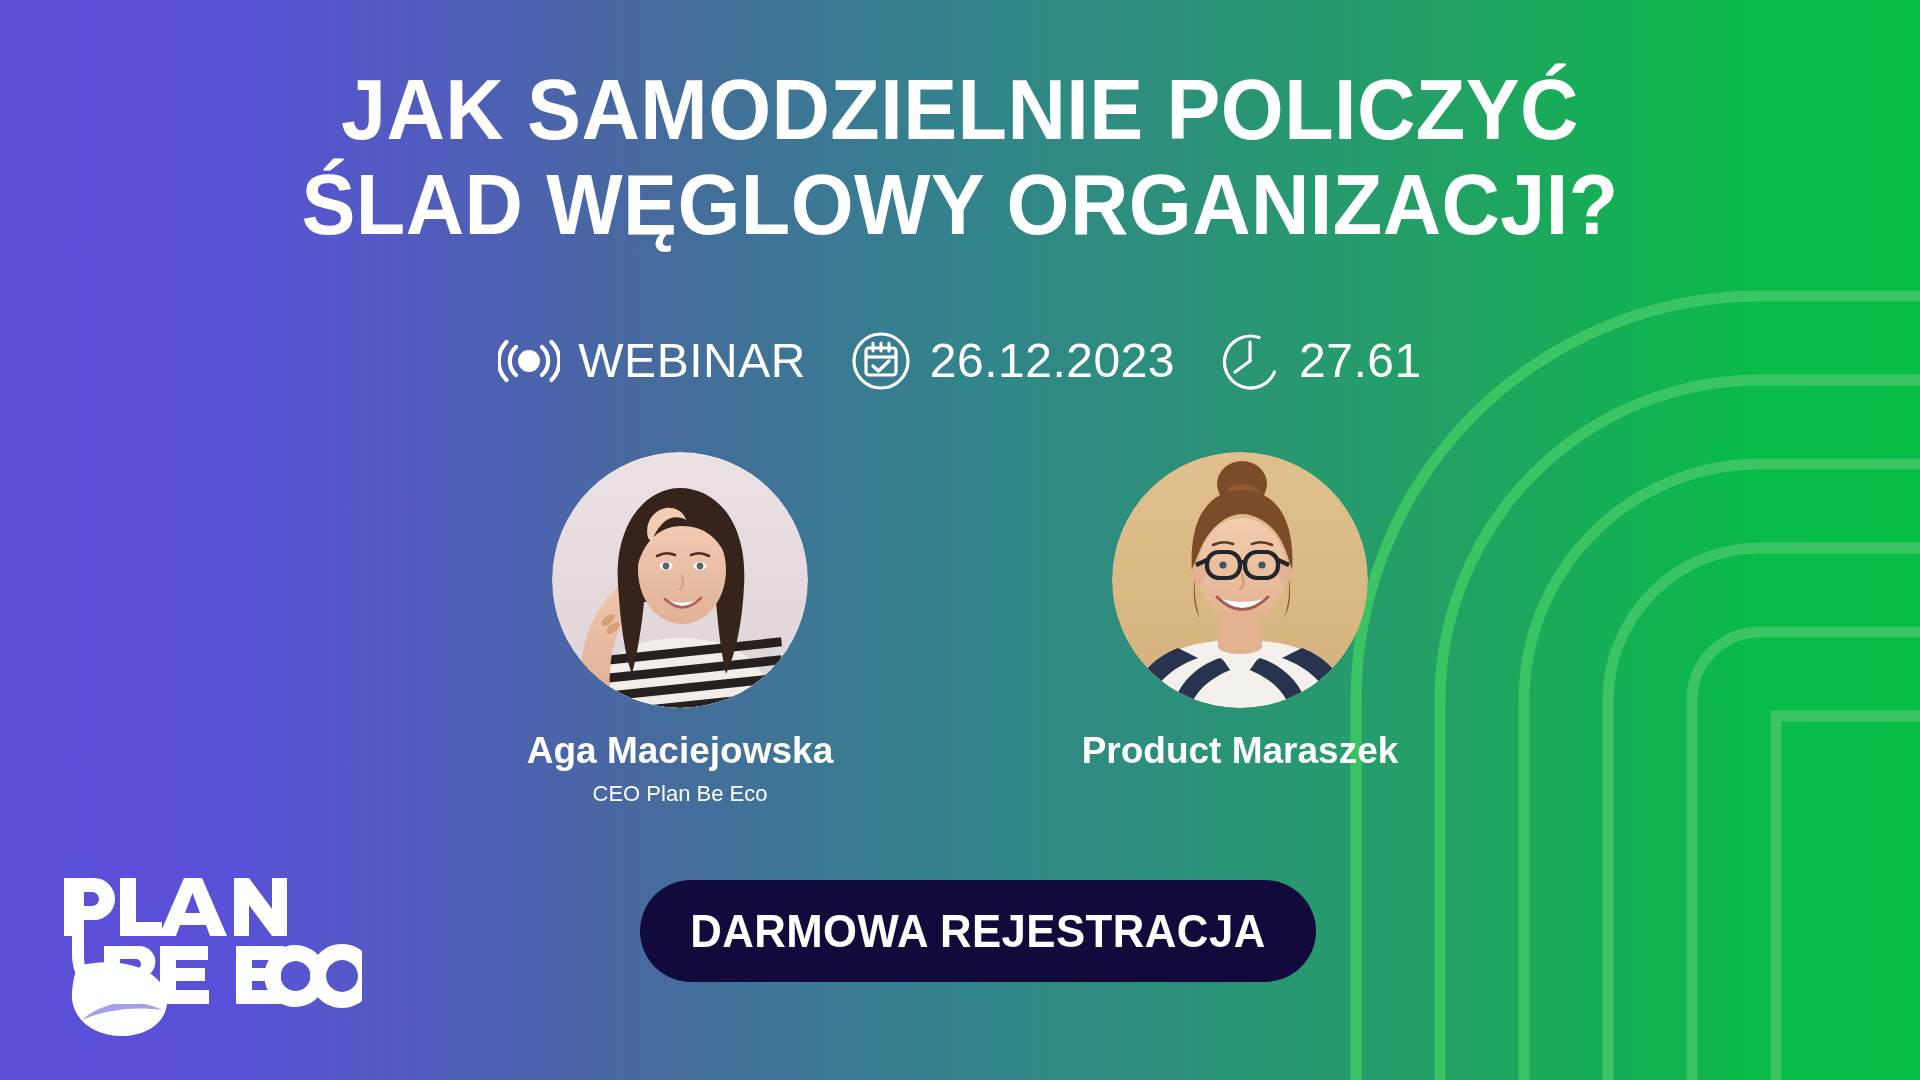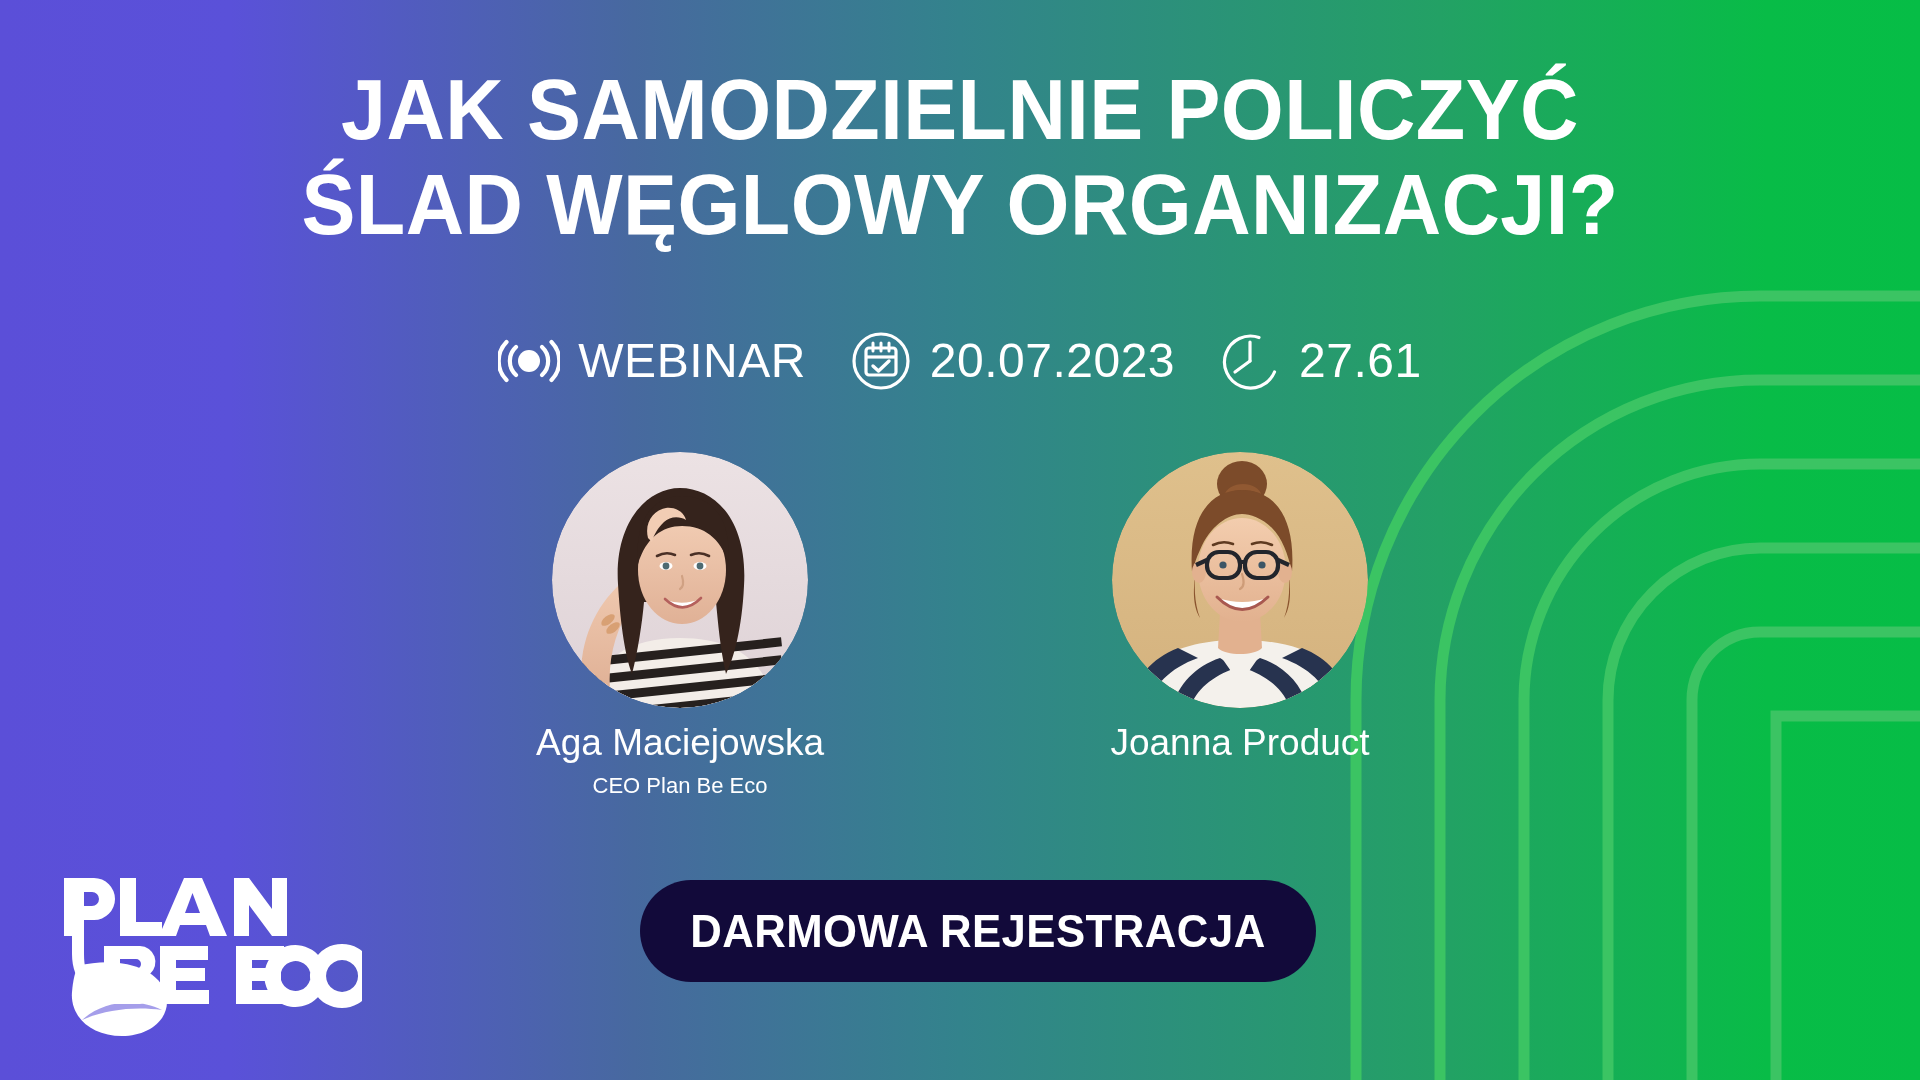--- a/index.html
+++ b/index.html
@@ -87,24 +87,24 @@
   .avatar {
     width: 256px;
     height: 256px;
     margin: 0 auto;
     border-radius: 50%;
     overflow: hidden;
     position: relative;
   }
   .avatar svg { display: block; }
   .speaker-name {
-    margin-top: 14px;
+    margin-top: 22px;
     color: #ffffff;
     font-size: 37px;
-    font-weight: 400;
+    font-weight: 700;
     line-height: 1.12;
     white-space: nowrap;
   }
   .speaker-role {
     margin-top: 10px;
     color: #ffffff;
     font-size: 22px;
     font-weight: 400;
     line-height: 1.2;
     white-space: nowrap;
@@ -183,21 +183,21 @@
         <circle cx="31" cy="31" r="27" fill="none" stroke="#ffffff" stroke-width="3.2"></circle>
         <rect x="16" y="18" width="30" height="27" rx="3" fill="none" stroke="#ffffff" stroke-width="3.2"></rect>
         <line x1="16" y1="27" x2="46" y2="27" stroke="#ffffff" stroke-width="3.2"></line>
         <g stroke="#ffffff" stroke-width="3" stroke-linecap="round">
           <line x1="23" y1="13" x2="23" y2="21"></line>
           <line x1="31" y1="13" x2="31" y2="21"></line>
           <line x1="39" y1="13" x2="39" y2="21"></line>
         </g>
         <polyline points="23,36 28.5,41 39,31" fill="none" stroke="#ffffff" stroke-width="3.4" stroke-linecap="round" stroke-linejoin="round"></polyline>
       </svg>
-      <span class="meta-text">20.07.2023</span>
+      <span class="meta-text">26.12.2023</span>
     </div>
 
     <div class="meta-item">
       <svg class="meta-icon" width="62" height="62" viewBox="0 0 62 62" aria-hidden="true">
         <path d="M 40 7.5 A 26 26 0 1 0 55.5 42" fill="none" stroke="#ffffff" stroke-width="3.2" stroke-linecap="round"></path>
         <g stroke="#ffffff" stroke-width="3.2" stroke-linecap="round" fill="none">
           <line x1="31" y1="31" x2="31" y2="12"></line>
           <line x1="31" y1="31" x2="16" y2="42"></line>
         </g>
       </svg>
@@ -334,21 +334,21 @@
               <path d="M 140 92 Q 150 88 160 93"></path>
             </g>
 
             <path d="M 130 122 Q 134 134 128 137" stroke="#CE9C78" stroke-width="2.2" fill="none" stroke-linecap="round"></path>
 
             <path d="M 106 146 Q 130 168 155 146 Q 130 154 106 146 Z" fill="#ffffff"></path>
             <path d="M 105 145 Q 130 170 156 145" stroke="#A85850" stroke-width="3" fill="none" stroke-linecap="round"></path>
           </g>
         </svg>
       </div>
-      <div class="speaker-name">Joanna Product</div>
+      <div class="speaker-name">Product Maraszek</div>
     </div>
 
   </div>
 
   <button class="cta">
     <span class="cta-label">DARMOWA REJESTRACJA</span>
   </button>
 
   <div class="logo">
     <svg width="320" height="180" viewBox="0 0 320 180" aria-hidden="true">

